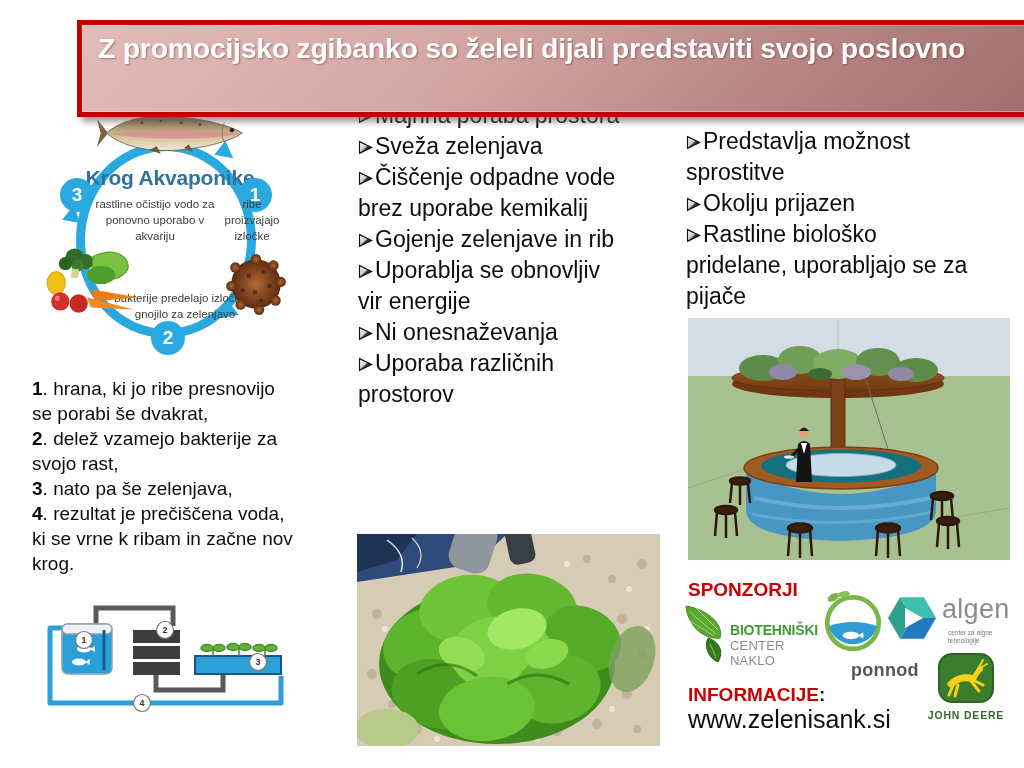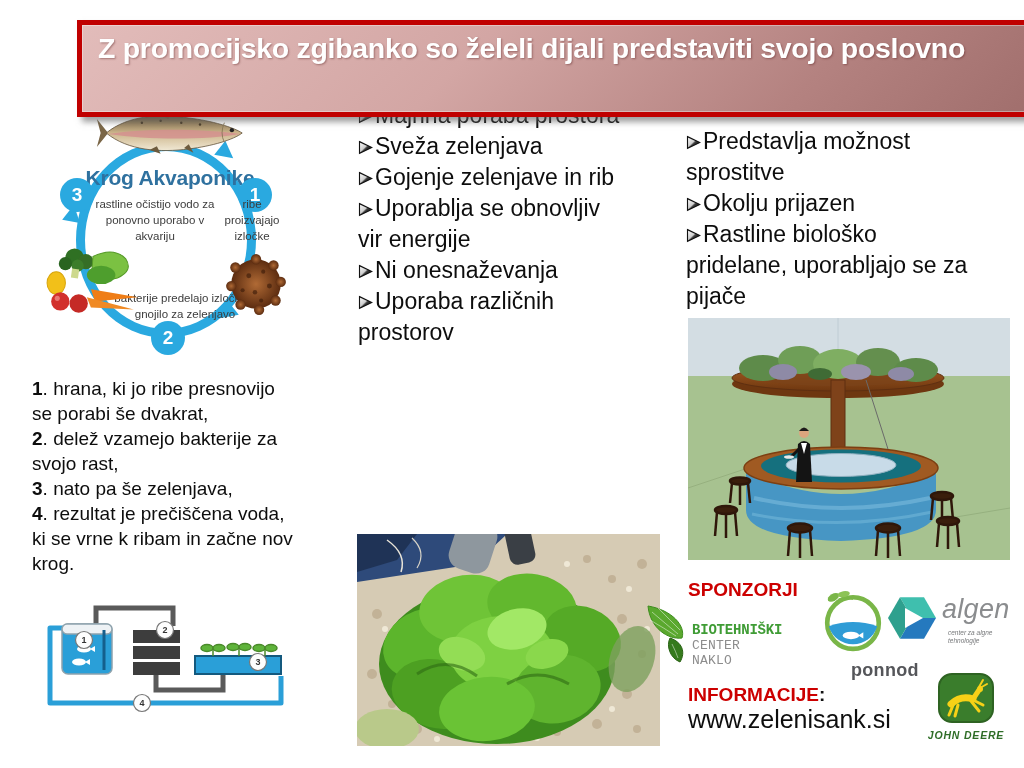--- a/index.html
+++ b/index.html
@@ -34,30 +34,30 @@
   .blist p{margin:0;}
   #benefits{left:358px;top:100px;width:268px;}
   #bar-list{left:686px;top:126px;width:282px;}
   .ba{width:15px;height:15px;vertical-align:-1px;margin-right:2px;}
   .bar-heading{position:absolute;left:688px;top:92px;z-index:1;font-size:24px;color:#6d6e49;}
   
   .lettuce{position:absolute;left:357px;top:534px;width:303px;height:212px;}
   .barimg{position:absolute;left:688px;top:318px;width:322px;height:242px;}
   
   .sponz{position:absolute;left:688px;top:579px;font-size:19px;font-weight:bold;color:#cc0000;}
-  .bcnaklo{position:absolute;left:644px;top:601px;width:136px;font-family:Liberation Mono, monospace;}
+  .bcnaklo{position:absolute;left:682px;top:601px;width:136px;}
   .bcn-leaf{position:absolute;left:0;top:2px;}
   .bcn-t1{position:absolute;left:48px;top:21px;font-size:14px;font-weight:bold;color:#3f9c35;letter-spacing:-.2px;}
   .bcn-t2{position:absolute;left:48px;top:37px;font-size:13px;color:#8d8d8d;letter-spacing:.2px;}
   .ponnod{position:absolute;left:812px;top:588px;width:82px;text-align:center;}
   .ponnod-t{font-size:18px;font-weight:bold;color:#55565a;margin-top:2px;letter-spacing:.3px;margin-left:39px;}
-  .algen{position:absolute;left:884px;top:590px;width:128px;font-style:italic;}
+  .algen{position:absolute;left:884px;top:590px;width:128px;}
   .algen-t{position:absolute;left:58px;top:4px;font-size:27px;color:#8a8c8e;letter-spacing:.3px;}
   .algen-s{position:absolute;left:64px;top:39px;font-size:6.5px;line-height:7.5px;color:#77797b;}
-  .jd{position:absolute;left:924px;top:672px;width:84px;text-align:center;font-style:italic;}
+  .jd{position:absolute;left:924px;top:652px;width:84px;text-align:center;}
   .jd-t{font-size:10.5px;font-weight:bold;color:#2f6d27;letter-spacing:.8px;margin-top:1px;}
   .inform{position:absolute;left:688px;top:684px;font-size:19px;font-weight:bold;}
   .inform .red{color:#cc0000;}
   .inform .blk{color:#111;font-weight:bold;}
   .url{position:absolute;left:688px;top:705px;font-size:25px;color:#0d0d0d;}
 </style>
 </head>
 <body>
 
 <div id="slide">
@@ -213,20 +213,23 @@
 
   <div id="benefits" class="blist">
     <p><svg class="ba" viewBox="0 0 12 12">
           <path d="M1.2,1.3 L11,6 L1.2,10.7 Z" fill="url(#agrad)" stroke="#111" stroke-width="0.9"></path>
         </svg><span>Majhna poraba prostora</span></p>
     <p><svg class="ba" viewBox="0 0 12 12">
           <path d="M1.2,1.3 L11,6 L1.2,10.7 Z" fill="url(#agrad)" stroke="#111" stroke-width="0.9"></path>
         </svg><span>Sveža zelenjava</span></p>
     <p><svg class="ba" viewBox="0 0 12 12">
           <path d="M1.2,1.3 L11,6 L1.2,10.7 Z" fill="url(#agrad)" stroke="#111" stroke-width="0.9"></path>
+        </svg><span>Čiščenje odpadne vode brez uporabe kemikalij</span></p>
+    <p><svg class="ba" viewBox="0 0 12 12">
+          <path d="M1.2,1.3 L11,6 L1.2,10.7 Z" fill="url(#agrad)" stroke="#111" stroke-width="0.9"></path>
         </svg><span>Gojenje zelenjave in rib</span></p>
     <p><svg class="ba" viewBox="0 0 12 12">
           <path d="M1.2,1.3 L11,6 L1.2,10.7 Z" fill="url(#agrad)" stroke="#111" stroke-width="0.9"></path>
         </svg><span>Uporablja se obnovljiv vir energije</span></p>
     <p><svg class="ba" viewBox="0 0 12 12">
           <path d="M1.2,1.3 L11,6 L1.2,10.7 Z" fill="url(#agrad)" stroke="#111" stroke-width="0.9"></path>
         </svg><span>Ni onesnaževanja</span></p>
     <p><svg class="ba" viewBox="0 0 12 12">
           <path d="M1.2,1.3 L11,6 L1.2,10.7 Z" fill="url(#agrad)" stroke="#111" stroke-width="0.9"></path>
         </svg><span>Uporaba različnih prostorov</span></p>

